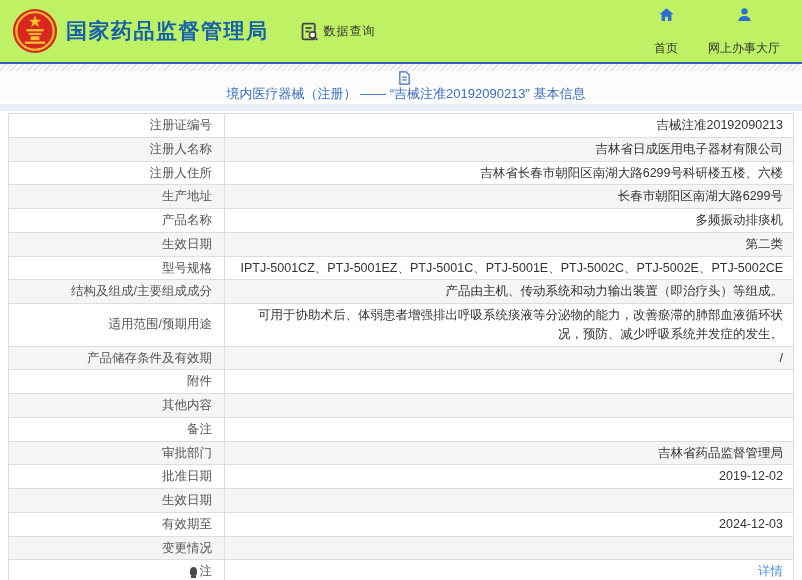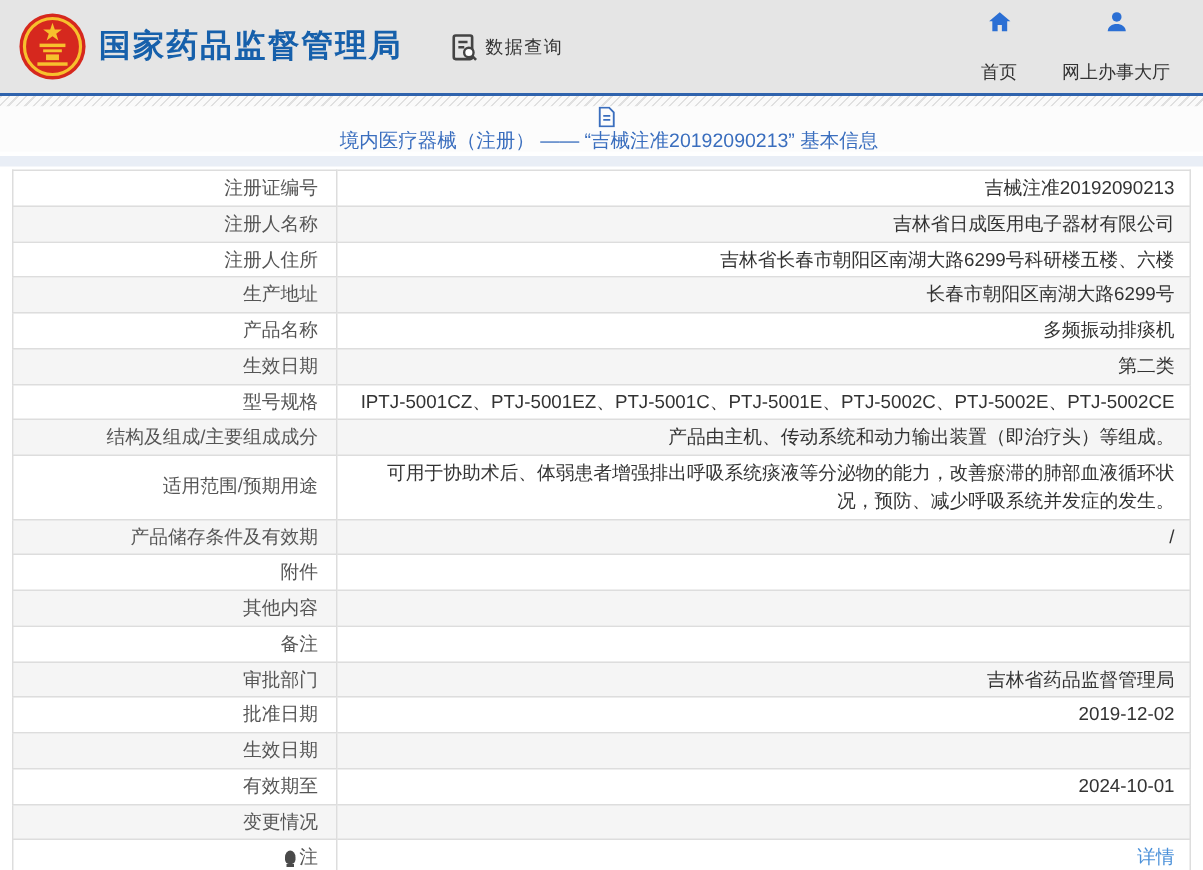--- a/index.html
+++ b/index.html
@@ -1,20 +1,20 @@
 <!DOCTYPE html>
 <html><head>
 <meta charset="utf-8">
 <style>
   * { box-sizing: border-box; margin: 0; padding: 0; }
   html,body { width: 802px; height: 580px; overflow: hidden; background: #fff;
     font-family: "Liberation Sans", "DejaVu Sans", sans-serif; }
 
   
-  .site-header { height: 62px; display: flex; align-items: center; padding: 0 22px 0 12px; background: #e5e5e5; }
+  .site-header { height: 62px; display: flex; align-items: center; padding: 0 22px 0 12px; background: #bef264; }
   .logo-group { display: flex; align-items: center; }
   .emblem { width: 46px; height: 46px; flex: 0 0 auto; }
   .titles { margin-left: 8px; }
   .title-cn { color: #1660ab; font-size: 21px; font-weight: bold; letter-spacing: 1.5px; line-height: 1.15; }
   .title-en { color: #1b6ab3; font-size: 10.5px; margin-top: 2px; }
   .section-title { display: flex; align-items: center; margin-left: 30px; color: #333;
     font-size: 12px; letter-spacing: 1px; cursor: pointer; text-decoration: none; }
   .section-title svg { margin-right: 4px; }
   .top-nav { margin-left: auto; display: flex; gap: 30px; }
   .nav-item { display: flex; flex-direction: column; align-items: center; gap: 17px;
@@ -169,21 +169,21 @@
         <tr>
           <th>批准日期</th>
           <td>2019-12-02</td>
         </tr>
         <tr>
           <th>生效日期</th>
           <td></td>
         </tr>
         <tr>
           <th>有效期至</th>
-          <td>2024-10-01</td>
+          <td>2024-12-03</td>
         </tr>
         <tr>
           <th>变更情况</th>
           <td></td>
         </tr>
         <tr>
           <th><span class="bulb"></span>注</th>
           <td><a class="detail-link">详情</a></td>
         </tr>
       </tbody>

